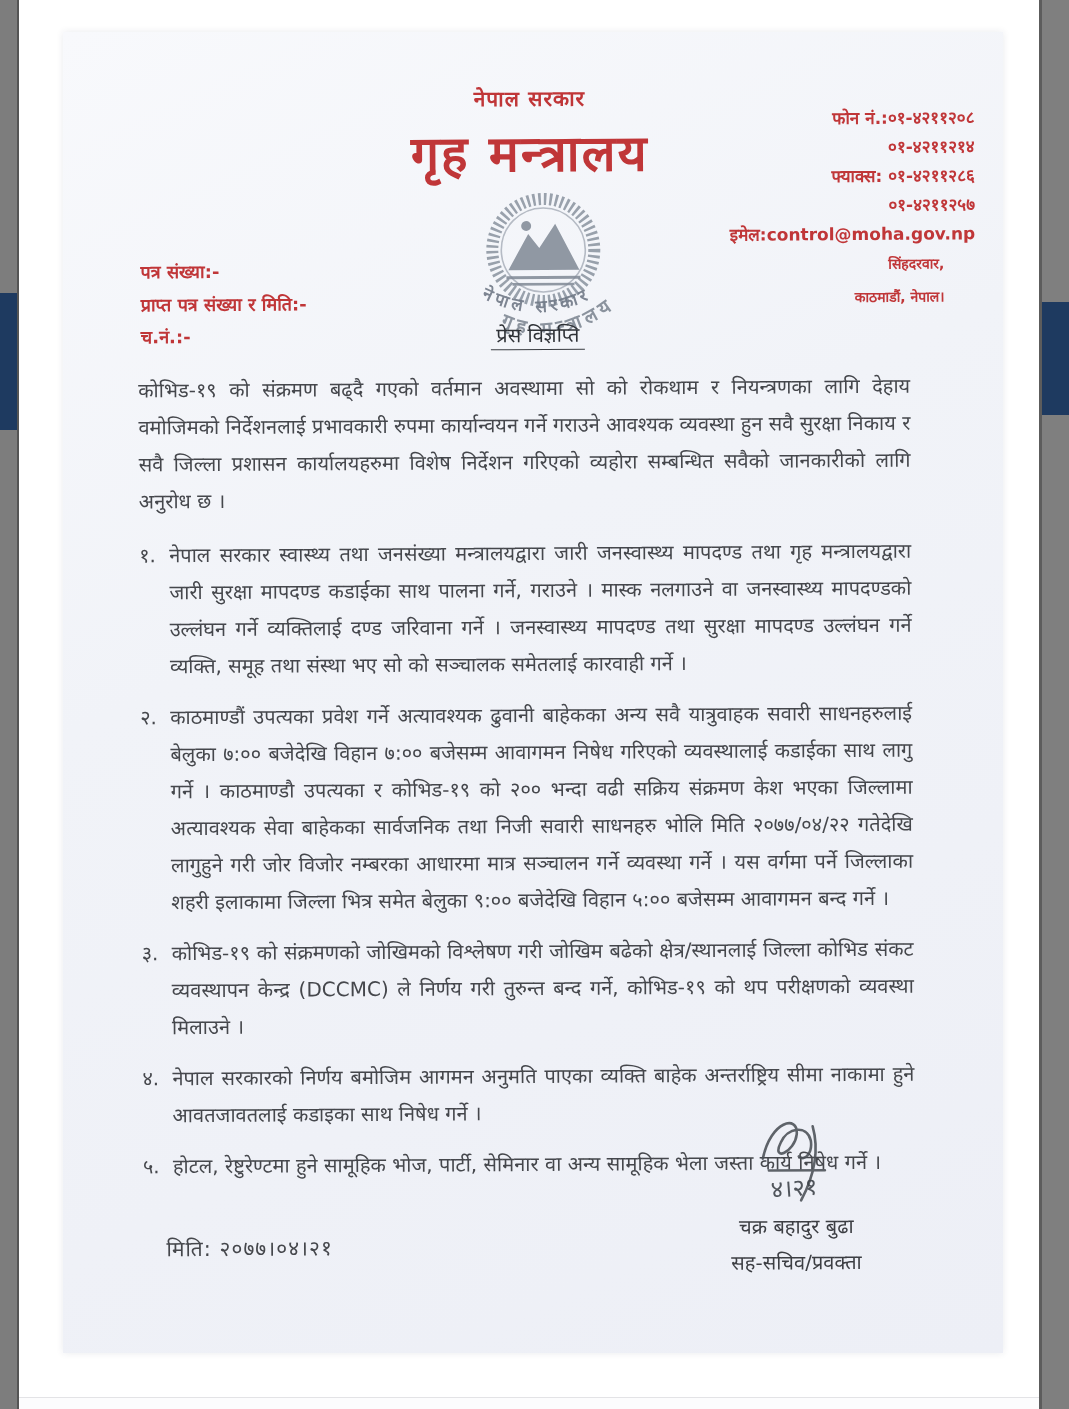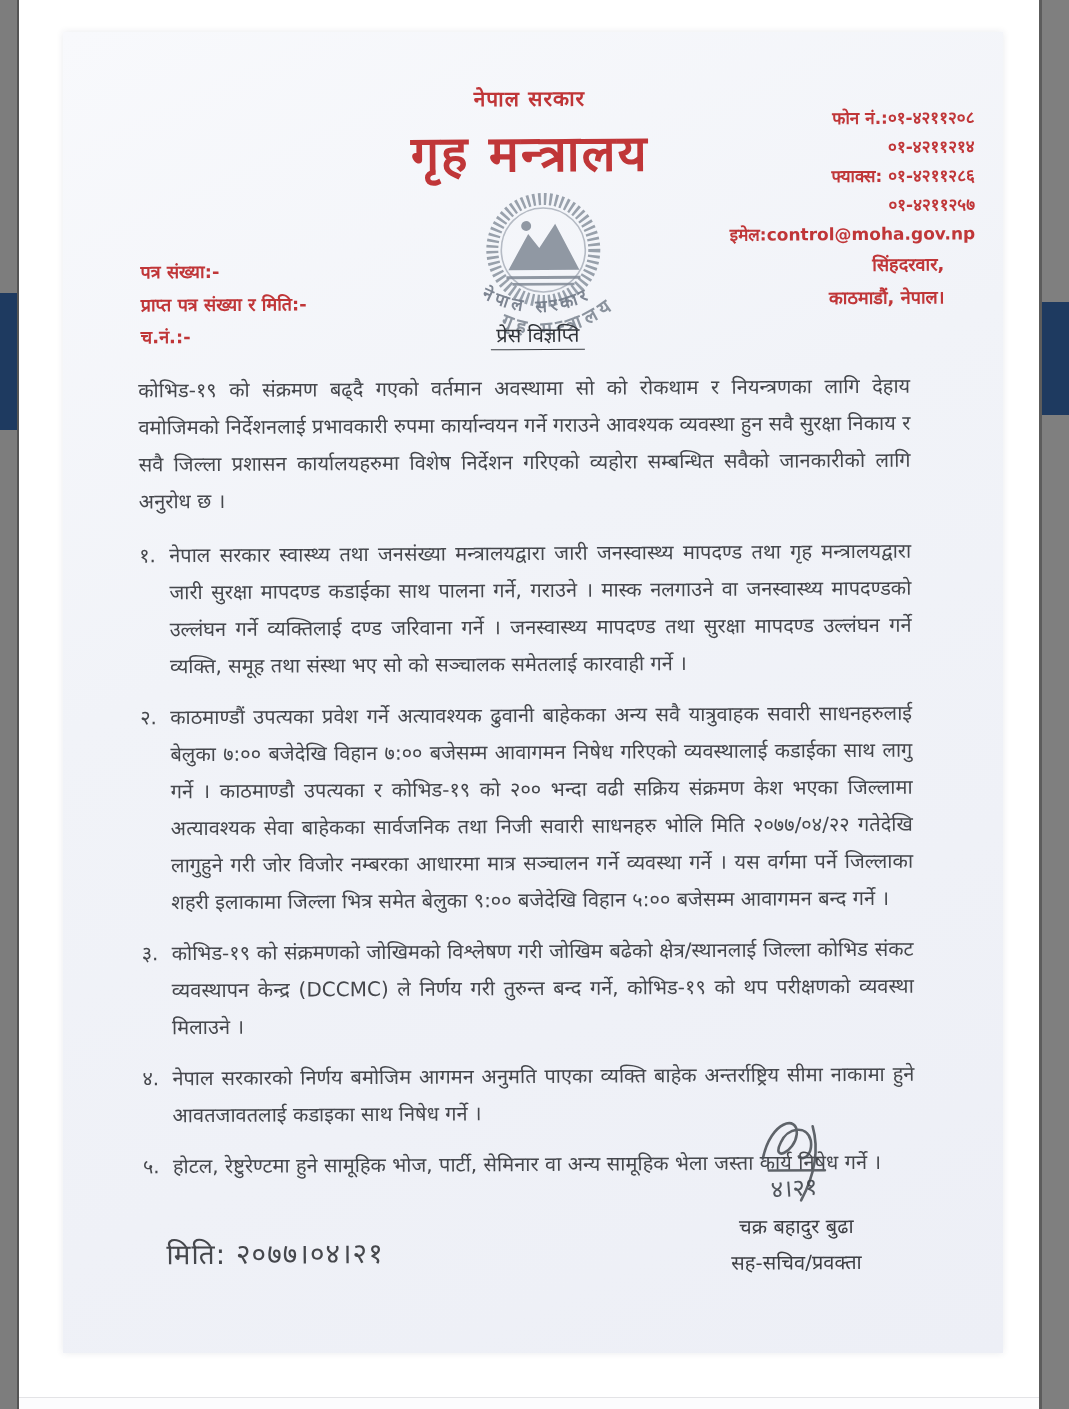--- a/index.html
+++ b/index.html
@@ -18,33 +18,33 @@
         box-shadow:0 0 7px rgba(40,50,80,.10);}
   .content{position:absolute;left:0;top:0;right:0;bottom:0;transform:rotate(-.35deg);}
   .red{color:#c03638;}
   .gov-title{position:absolute;top:52px;left:0;right:0;text-align:center;
              font-size:21px;font-weight:bold;letter-spacing:1px;}
   .ministry-title{position:absolute;top:86px;left:0;right:0;text-align:center;
                   font-size:50px;font-weight:bold;letter-spacing:2px;}
   .contact{position:absolute;top:74px;right:25px;text-align:right;
            font-size:17px;font-weight:bold;line-height:29px;}
   .address{position:absolute;top:218px;right:56px;text-align:right;
-           font-size:18px;font-weight:bold;line-height:33px;}
+           font-size:14px;font-weight:bold;line-height:33px;}
   .refs{position:absolute;top:222px;left:32px;font-size:18px;font-weight:bold;line-height:32.5px;margin-left:48px;}
   .seal{position:absolute;top:152px;left:378px;opacity:.88;}
   .press{position:absolute;top:289px;left:14px;right:0;text-align:center;font-size:20px;
          color:#2e3136;}
   .press span{display:inline-block;border-bottom:1.6px solid #3a3d42;padding:0 5px 1px 5px;text-align:right;}
   .bodycol{position:absolute;left:77px;top:338px;width:772px;font-size:20px;line-height:37px;
            text-align:justify;color:#45474c;}
   .intro{margin:0;}
   .items{margin-top:17px;}
   .item{position:relative;padding-left:30px;margin-bottom:14px;}
   .item .num{position:absolute;left:0;top:0;}
-  .date-line{position:absolute;left:100px;top:1200px;font-size:28px;color:#45474c;letter-spacing:1px;}
+  .date-line{position:absolute;left:100px;top:1200px;font-size:21px;color:#45474c;letter-spacing:1px;}
   .sig-block{position:absolute;left:580px;top:1082px;width:300px;text-align:center;color:#3c3e43;}
   .sig-block .svg-wrap{height:96px;position:relative;}
   .sig-block svg{position:absolute;left:105px;top:0;}
   .sig-name{font-size:20px;line-height:36px;}
   .sig-title{font-size:20px;line-height:36px;}
 </style>
 </head>
 <body>
 
 <div class="stage">

